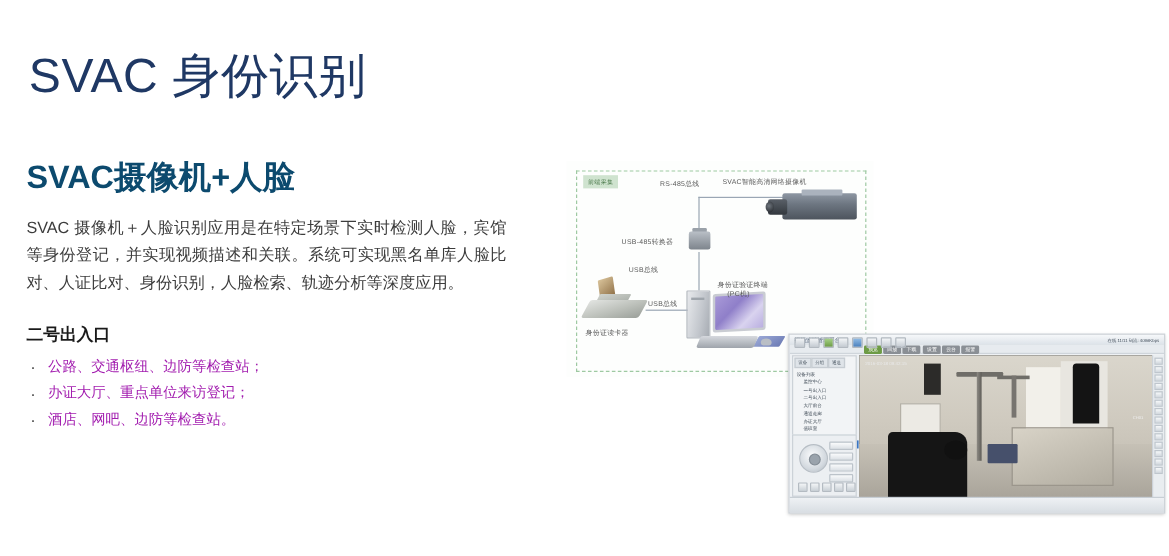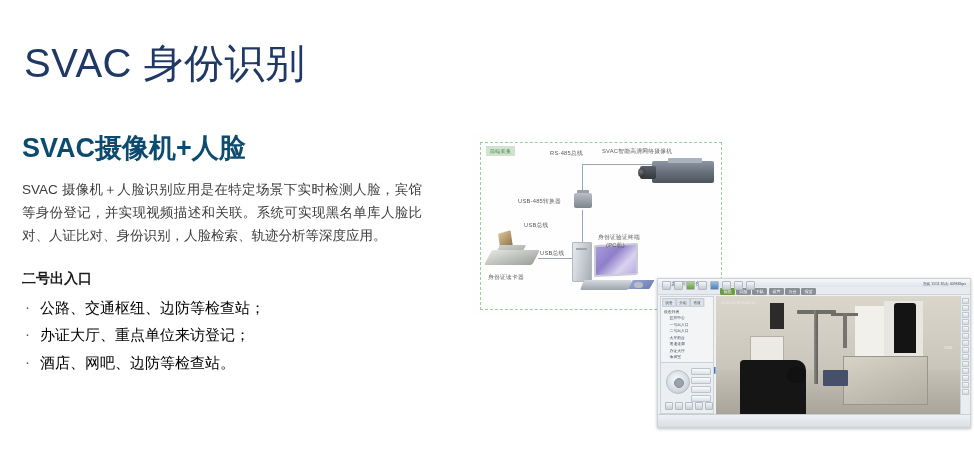--- a/index.html
+++ b/index.html
@@ -56,23 +56,23 @@
     font-weight: 700;
     color: #1a1a1a;
     margin: 22px 0 6px 0;
   }
   #scenarios-list {
     list-style: none;
     margin: 0;
     padding: 0;
   }
   #scenarios-list li {
-    font-size: 15px;
+    font-size: 12px;
     line-height: 1.85;
-    color: #000000;
+    color: #a21caf;
     position: relative;
     padding-left: 18px;
   }
   #scenarios-list li::before {
     content: "\00B7";
     position: absolute;
     left: 3px;
     top: -1px;
     font-size: 15px;
     color: #555;

